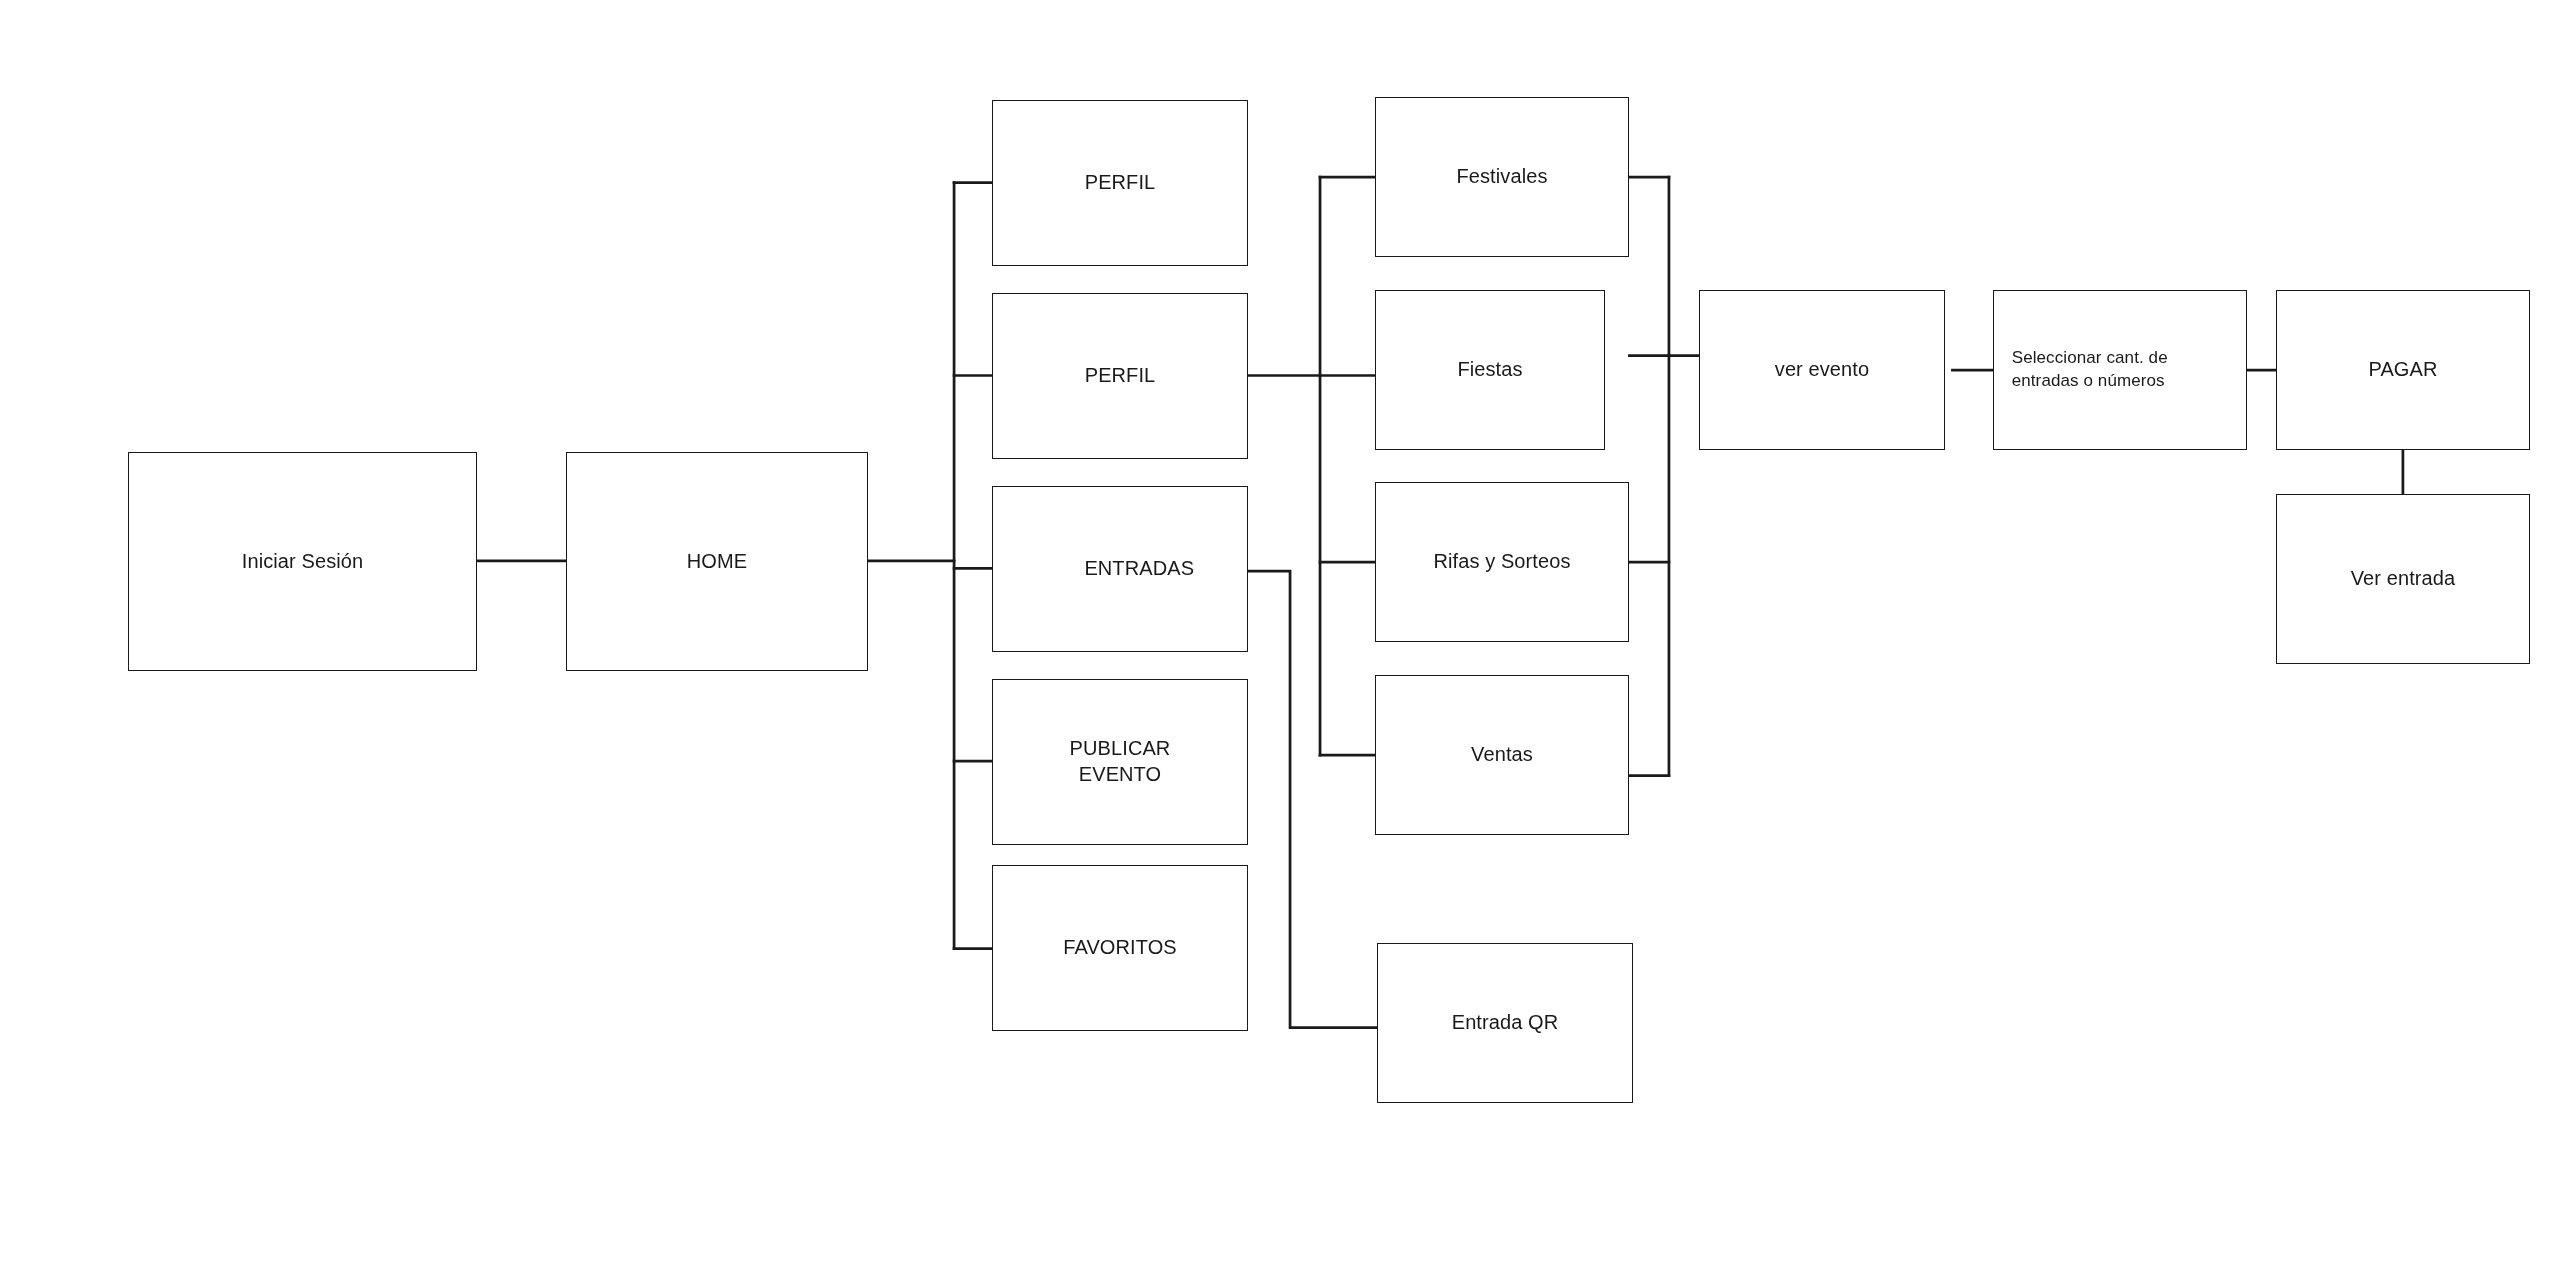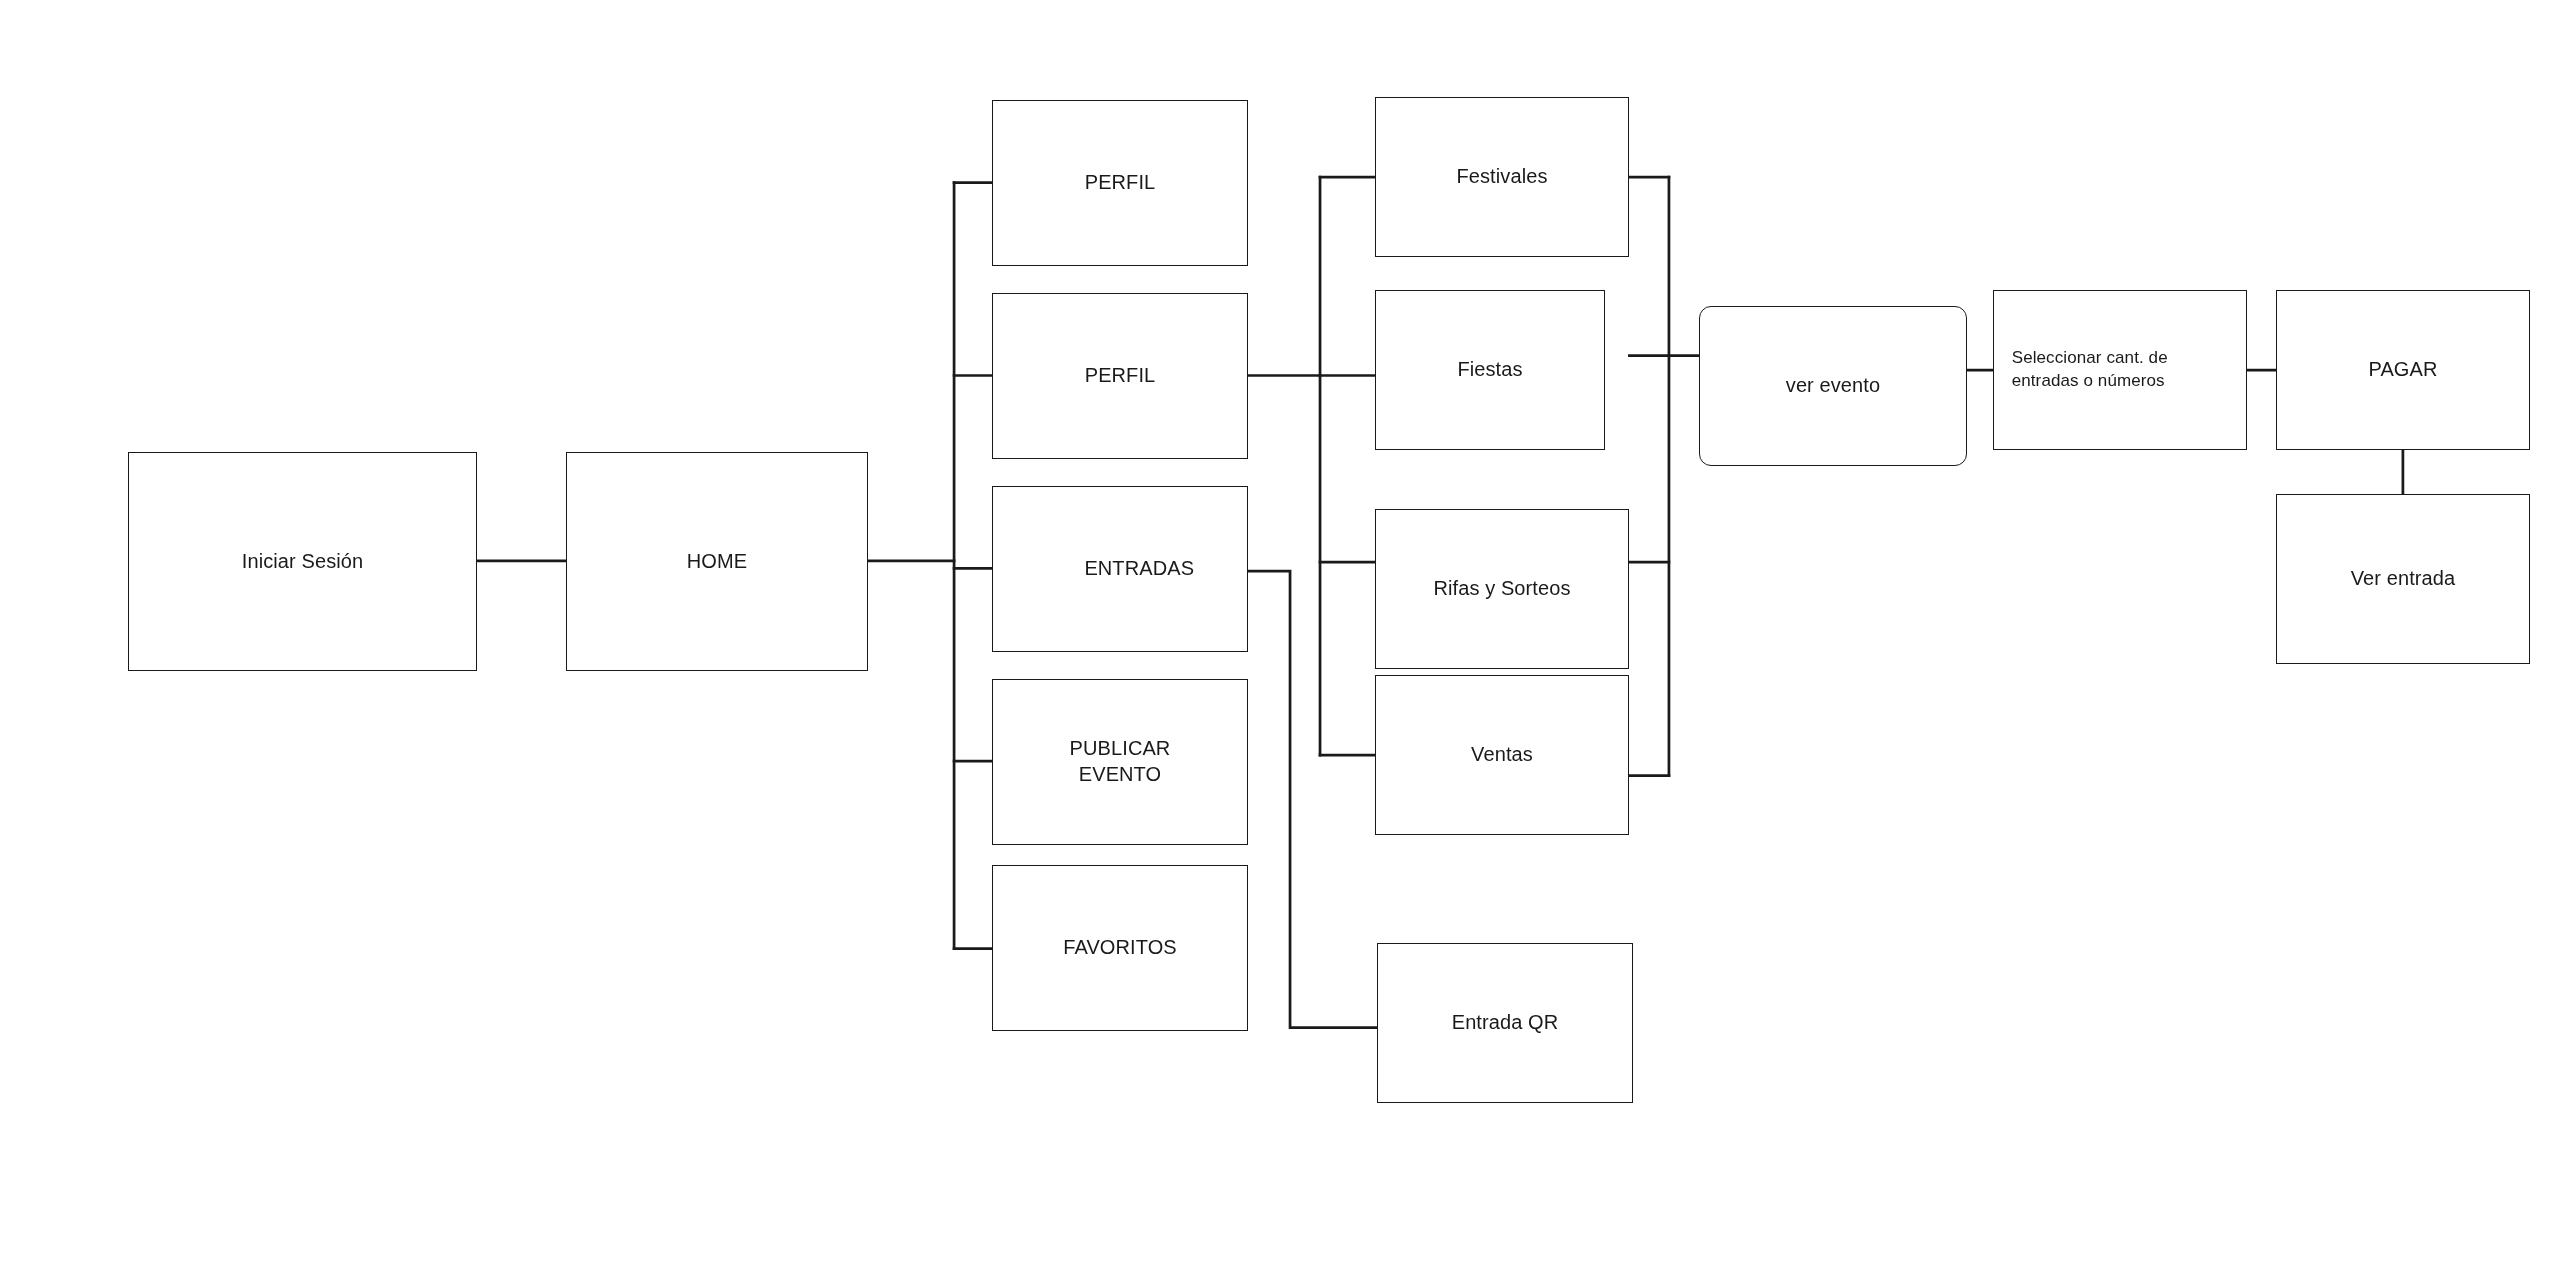--- a/index.html
+++ b/index.html
@@ -105,30 +105,30 @@
       </div>
       <div class="node" style="left: 992px; top: 865px; width: 256px; height: 166px;">
         <span class="label">FAVORITOS</span>
       </div>
       <div class="node" style="left: 1375px; top: 97px; width: 254px; height: 160px;">
         <span class="label">Festivales</span>
       </div>
       <div class="node" style="left: 1375px; top: 290px; width: 230px; height: 160px;">
         <span class="label">Fiestas</span>
       </div>
-      <div class="node" style="left: 1375px; top: 482px; width: 254px; height: 160px; margin-top: 27px;">
+      <div class="node" style="left: 1375px; top: 482px; width: 254px; height: 160px;">
         <span class="label">Rifas y Sorteos</span>
       </div>
       <div class="node" style="left: 1375px; top: 675px; width: 254px; height: 160px;">
         <span class="label">Ventas</span>
       </div>
       <div class="node" style="left: 1377px; top: 943px; width: 256px; height: 160px;">
         <span class="label">Entrada QR</span>
       </div>
-      <div class="node" style="left: 1699px; top: 306px; width: 268px; height: 160px; border-radius: 12px;">
+      <div class="node" style="left: 1699px; top: 290px; width: 246px; height: 160px;">
         <span class="label">ver evento</span>
       </div>
       <div class="node small-text" style="left: 1993px; top: 290px; width: 254px; height: 160px;">
         <span class="label">Seleccionar cant. de
 entradas o números</span>
       </div>
       <div class="node" style="left: 2276px; top: 290px; width: 254px; height: 160px;">
         <span class="label">PAGAR</span>
       </div>
       <div class="node" style="left: 2276px; top: 494px; width: 254px; height: 170px;">

